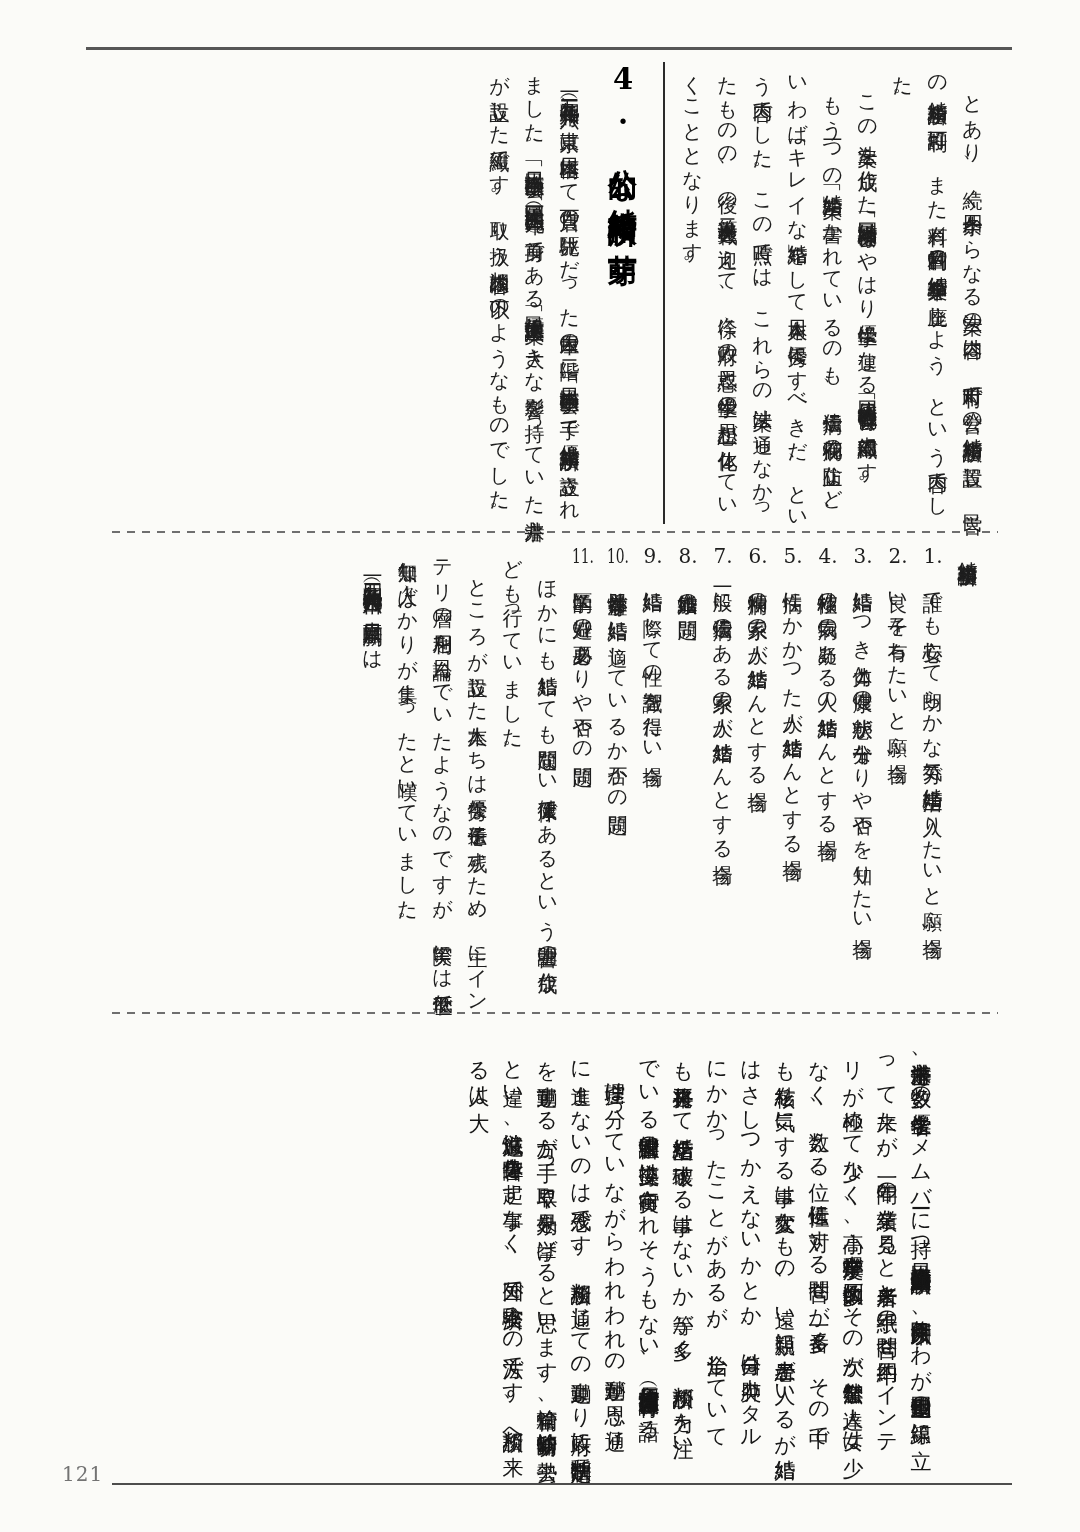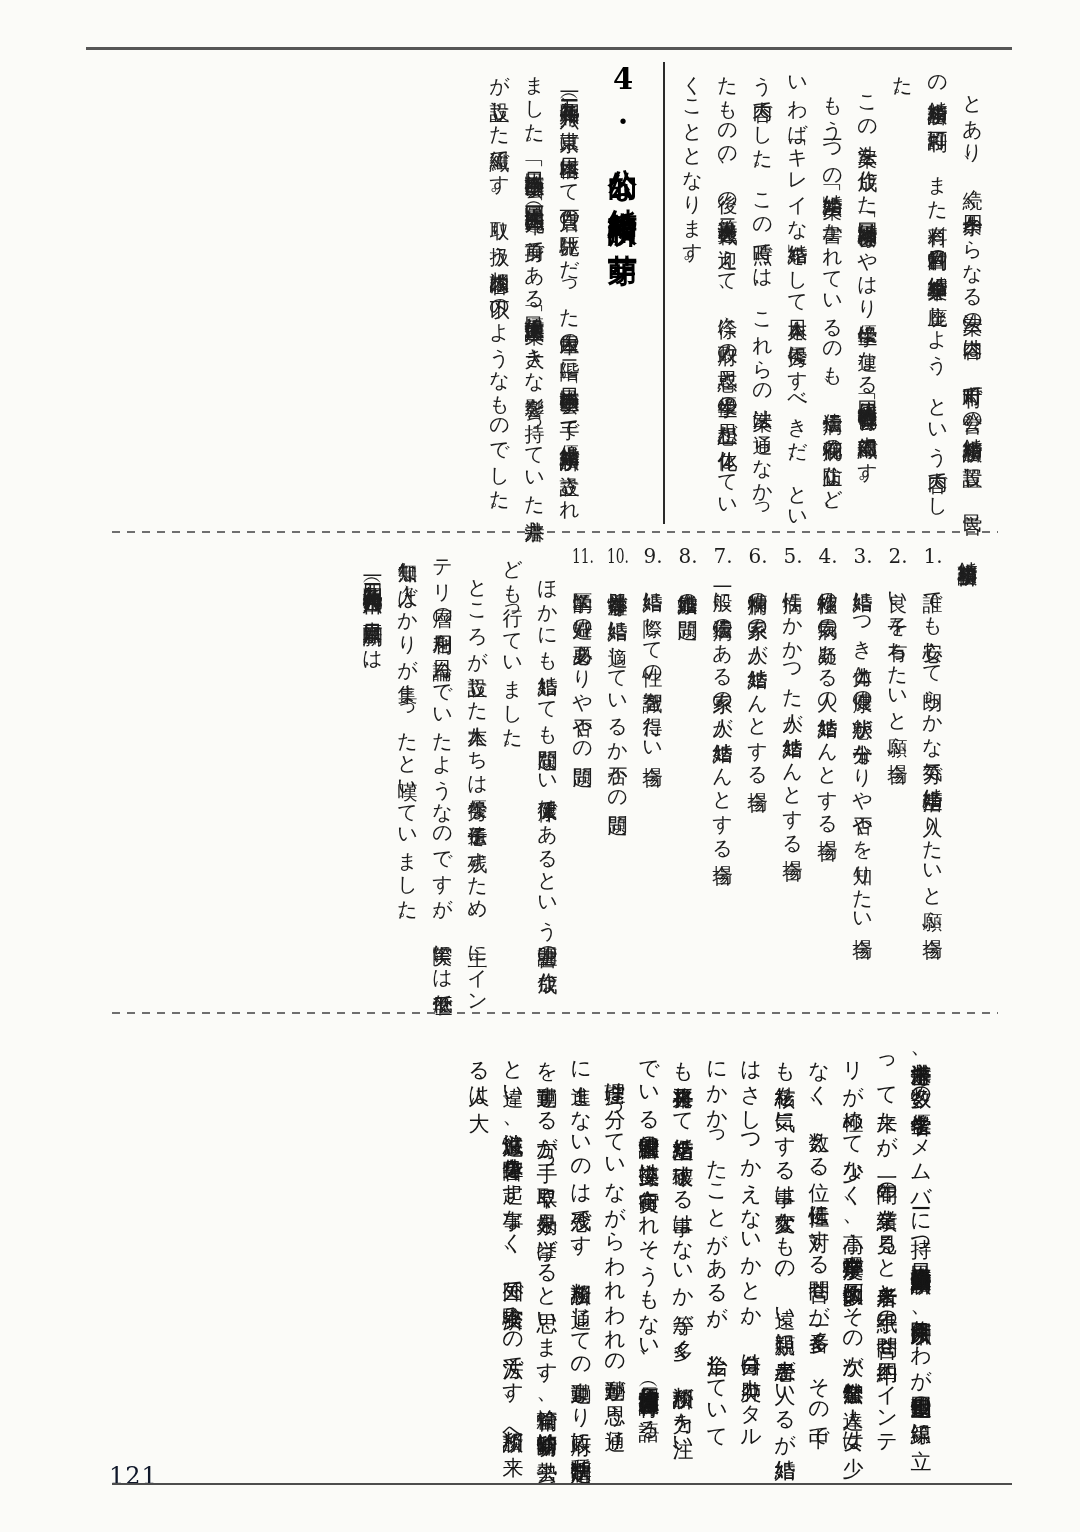--- a/index.html
+++ b/index.html
@@ -11,22 +11,22 @@
     font-family:"DejaVu Serif","Liberation Serif",serif;
     color:#1e1e1e;
   }
   
   .top-rule{position:absolute;top:47px;left:86px;width:926px;height:3px;background:#565656;}
   .dashed{position:absolute;left:112px;width:886px;height:2px;
           background:repeating-linear-gradient(to right,#6f6f6f 0 8px,transparent 8px 15px);}
   .d1{top:531px;}
   .d2{top:1012px;}
   .bottom-rule{position:absolute;left:112px;top:1483px;width:900px;height:2px;background:#4d4d4d;}
-  .pagenum{position:absolute;left:62px;top:1462px;font-size:24px;letter-spacing:1px;color:#0f172a;
-           font-family:"DejaVu Serif","Liberation Serif",serif;margin-left:47px;}
+  .pagenum{position:absolute;left:62px;top:1462px;font-size:20px;letter-spacing:1px;color:#737373;
+           font-family:"DejaVu Serif","Liberation Serif",serif;}
   
   .sec{
     position:absolute;
     writing-mode:vertical-rl;
     -webkit-writing-mode:vertical-rl;
     text-orientation:mixed;
   }
   .sec-top,.sec-mid{
     font-size:20px;letter-spacing:1px;line-height:35px;
     font-family:"DejaVu Serif","Liberation Serif",serif;

